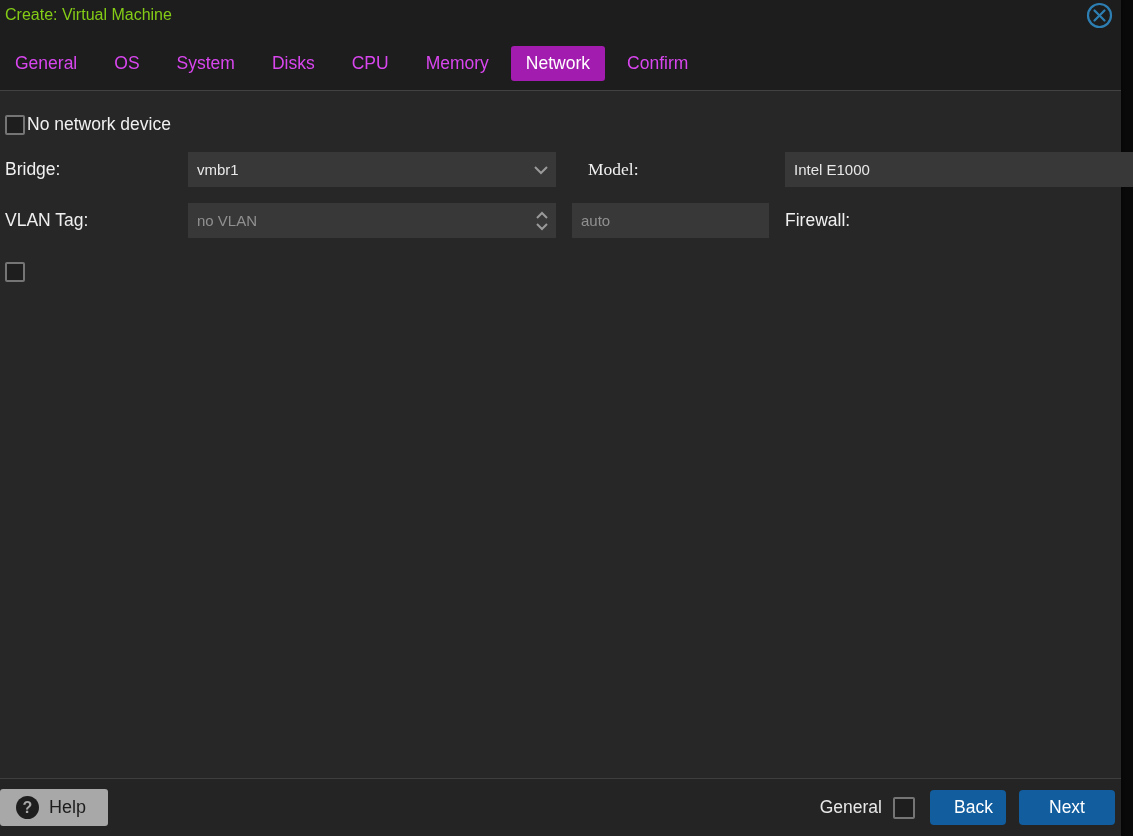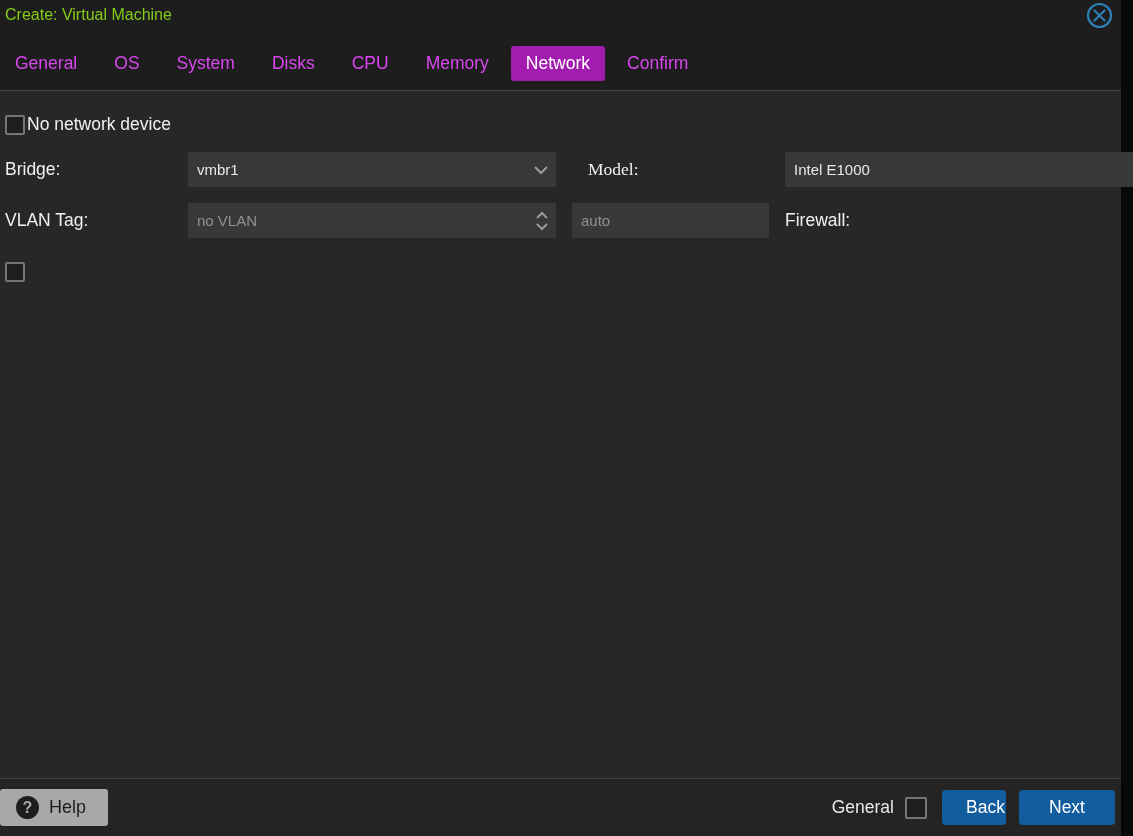--- a/index.html
+++ b/index.html
@@ -52,21 +52,21 @@
   .help-icon { width:23px; height:23px; border-radius:50%; background:#1e1e1e;
                color:#a8a8a8; font-size:16px; font-weight:bold; display:flex;
                align-items:center; justify-content:center; }
   .footer-spacer { flex:1; }
   .advanced-wrap { display:flex; align-items:center; gap:11px; margin-right:15px; }
   .advanced-label { font-size:17.5px; color:#e8e8e8; }
   .checkbox.small { width:22px; height:22px; }
   .btn-blue { background:#115d9e; color:#ffffff; border:none; border-radius:4px;
               height:35px; font-size:17.5px; cursor:pointer; padding:0 24px;
               font-family:"Liberation Sans", sans-serif; }
-  .btn-back { margin-right:13px; width:64px; }
+  .btn-back { margin-right:13px; width:76px; }
   .btn-next { margin-right:6px; width:96px; }
 </style>
 </head>
 <body>
 
 <div class="screen">
   <div class="dialog">
 
     <div class="dialog-header">
       <div class="title-row">

